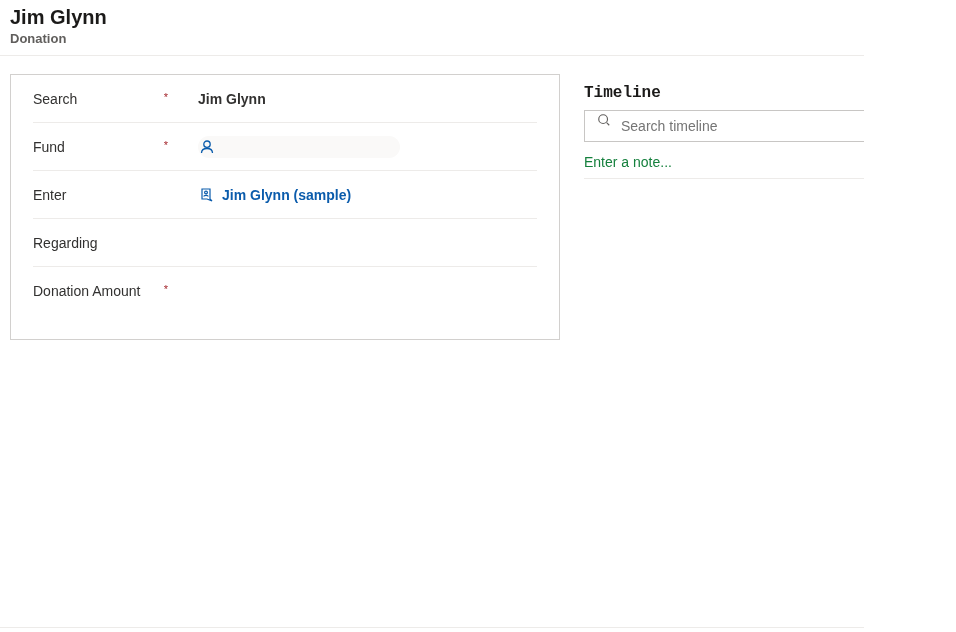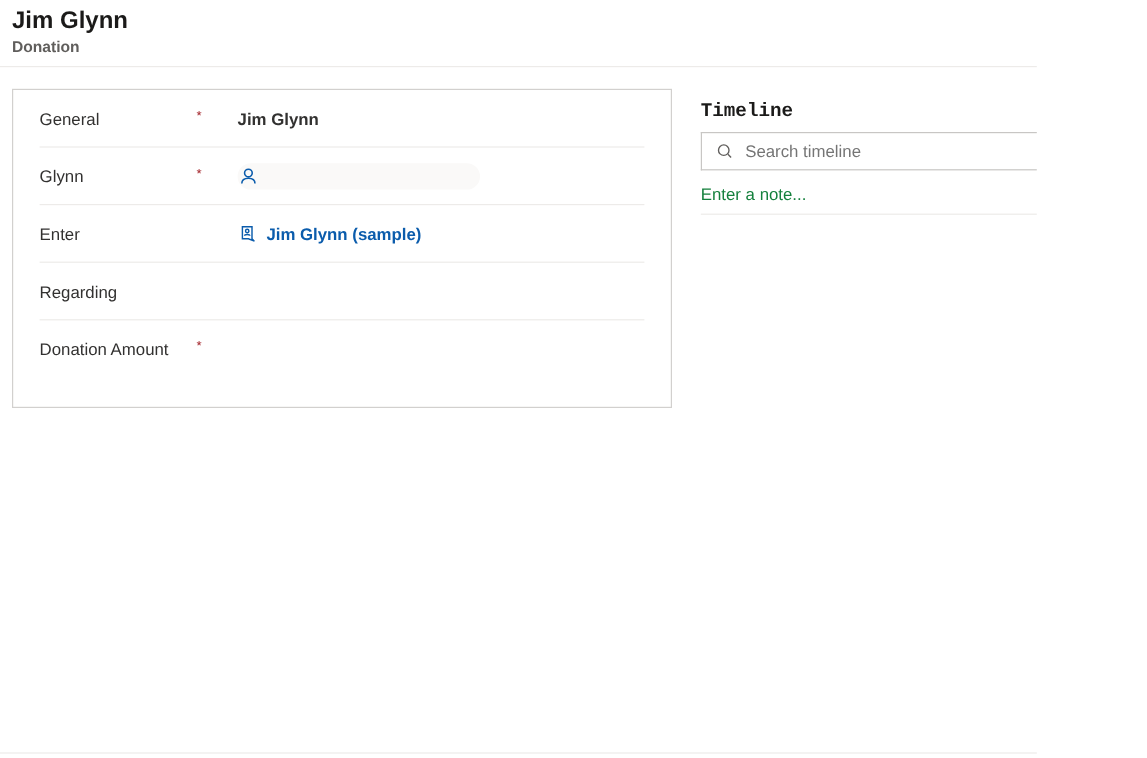--- a/index.html
+++ b/index.html
@@ -122,21 +122,20 @@
     }
     .timeline-title {
       font-size: 16px;
       font-weight: 600;
       color: #1b1a19;
       padding-left: 0;
       font-family: Liberation Mono, monospace;
     }
     .search-box {
       display: flex;
-      align-items: center;
       border: 1px solid #c8c6c4;
       border-right: none;
       height: 32px;
       margin-top: 8px;
       padding-left: 10px;
       color: #605e5c;
     }
     .search-box input {
       border: none;
       outline: none;
@@ -175,31 +174,31 @@
   <div class="subtitle">Donation</div>
 </div>
 
 
 <div class="content">
 
   <div class="form-panel">
 
     <div class="form-row">
       <div class="label-col">
-        <span>General</span>
+        <span>Search</span>
         <span class="required">*</span>
       </div>
       <div class="value-col">
         <span class="value-bold">Jim Glynn</span>
       </div>
     </div>
 
     <div class="form-row">
       <div class="label-col">
-        <span>Glynn</span>
+        <span>Fund</span>
         <span class="required">*</span>
       </div>
       <div class="value-col">
         <span class="owner-pill">
           <span class="icon">
             <svg width="16" height="16" viewBox="0 0 16 16" fill="none" stroke="#0b5cac" stroke-width="1.3">
               <circle cx="8" cy="5.2" r="3.2"></circle>
               <path d="M2.5 14 C2.5 10.5 5 9.5 8 9.5 C11 9.5 13.5 10.5 13.5 14"></path>
             </svg>
           </span>

